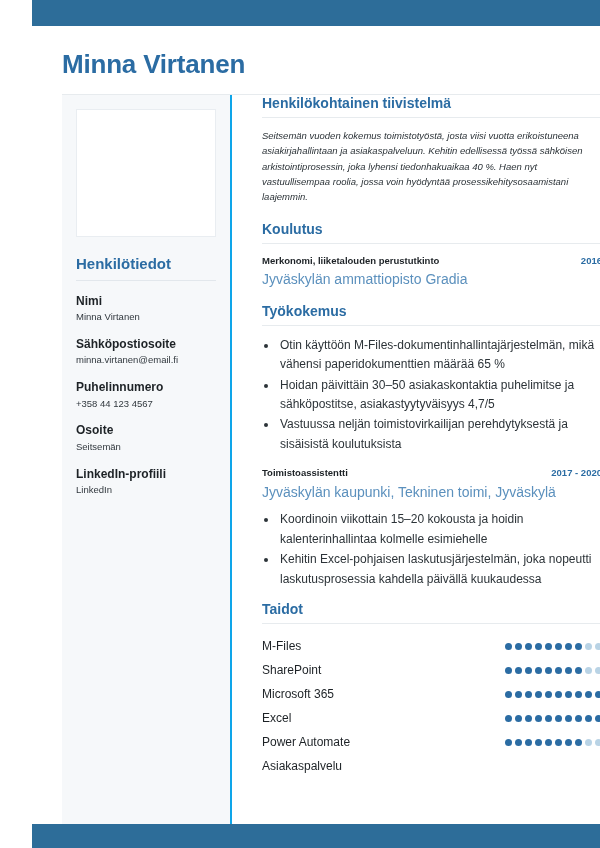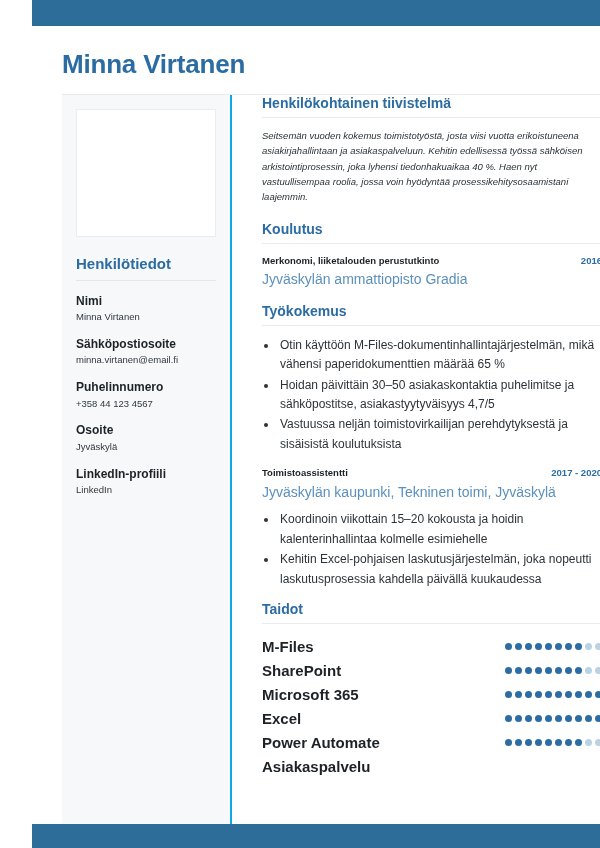--- a/index.html
+++ b/index.html
@@ -188,22 +188,22 @@
   .skills-list {
     margin-top: 2px;
   }
   .skill-row {
     display: flex;
     align-items: center;
     justify-content: space-between;
     height: 24px;
   }
   .skill-name {
-    font-size: 15px;
-    font-weight: bold;
+    font-size: 12px;
+    font-weight: normal;
     color: #1d2226;
   }
   .skill-dots {
     display: flex;
     gap: 3px;
     align-items: center;
   }
   .dot {
     width: 7px;
     height: 7px;
@@ -245,21 +245,21 @@
           <div class="detail">
             <div class="detail-label">Sähköpostiosoite</div>
             <div class="detail-value">minna.virtanen@email.fi</div>
           </div>
           <div class="detail">
             <div class="detail-label">Puhelinnumero</div>
             <div class="detail-value">+358 44 123 4567</div>
           </div>
           <div class="detail">
             <div class="detail-label">Osoite</div>
-            <div class="detail-value">Jyväskylä</div>
+            <div class="detail-value">Seitsemän</div>
           </div>
           <div class="detail">
             <div class="detail-label">LinkedIn-profiili</div>
             <div class="detail-value">LinkedIn</div>
           </div>
         </div>
     </aside>
 
     <main class="main">
 

